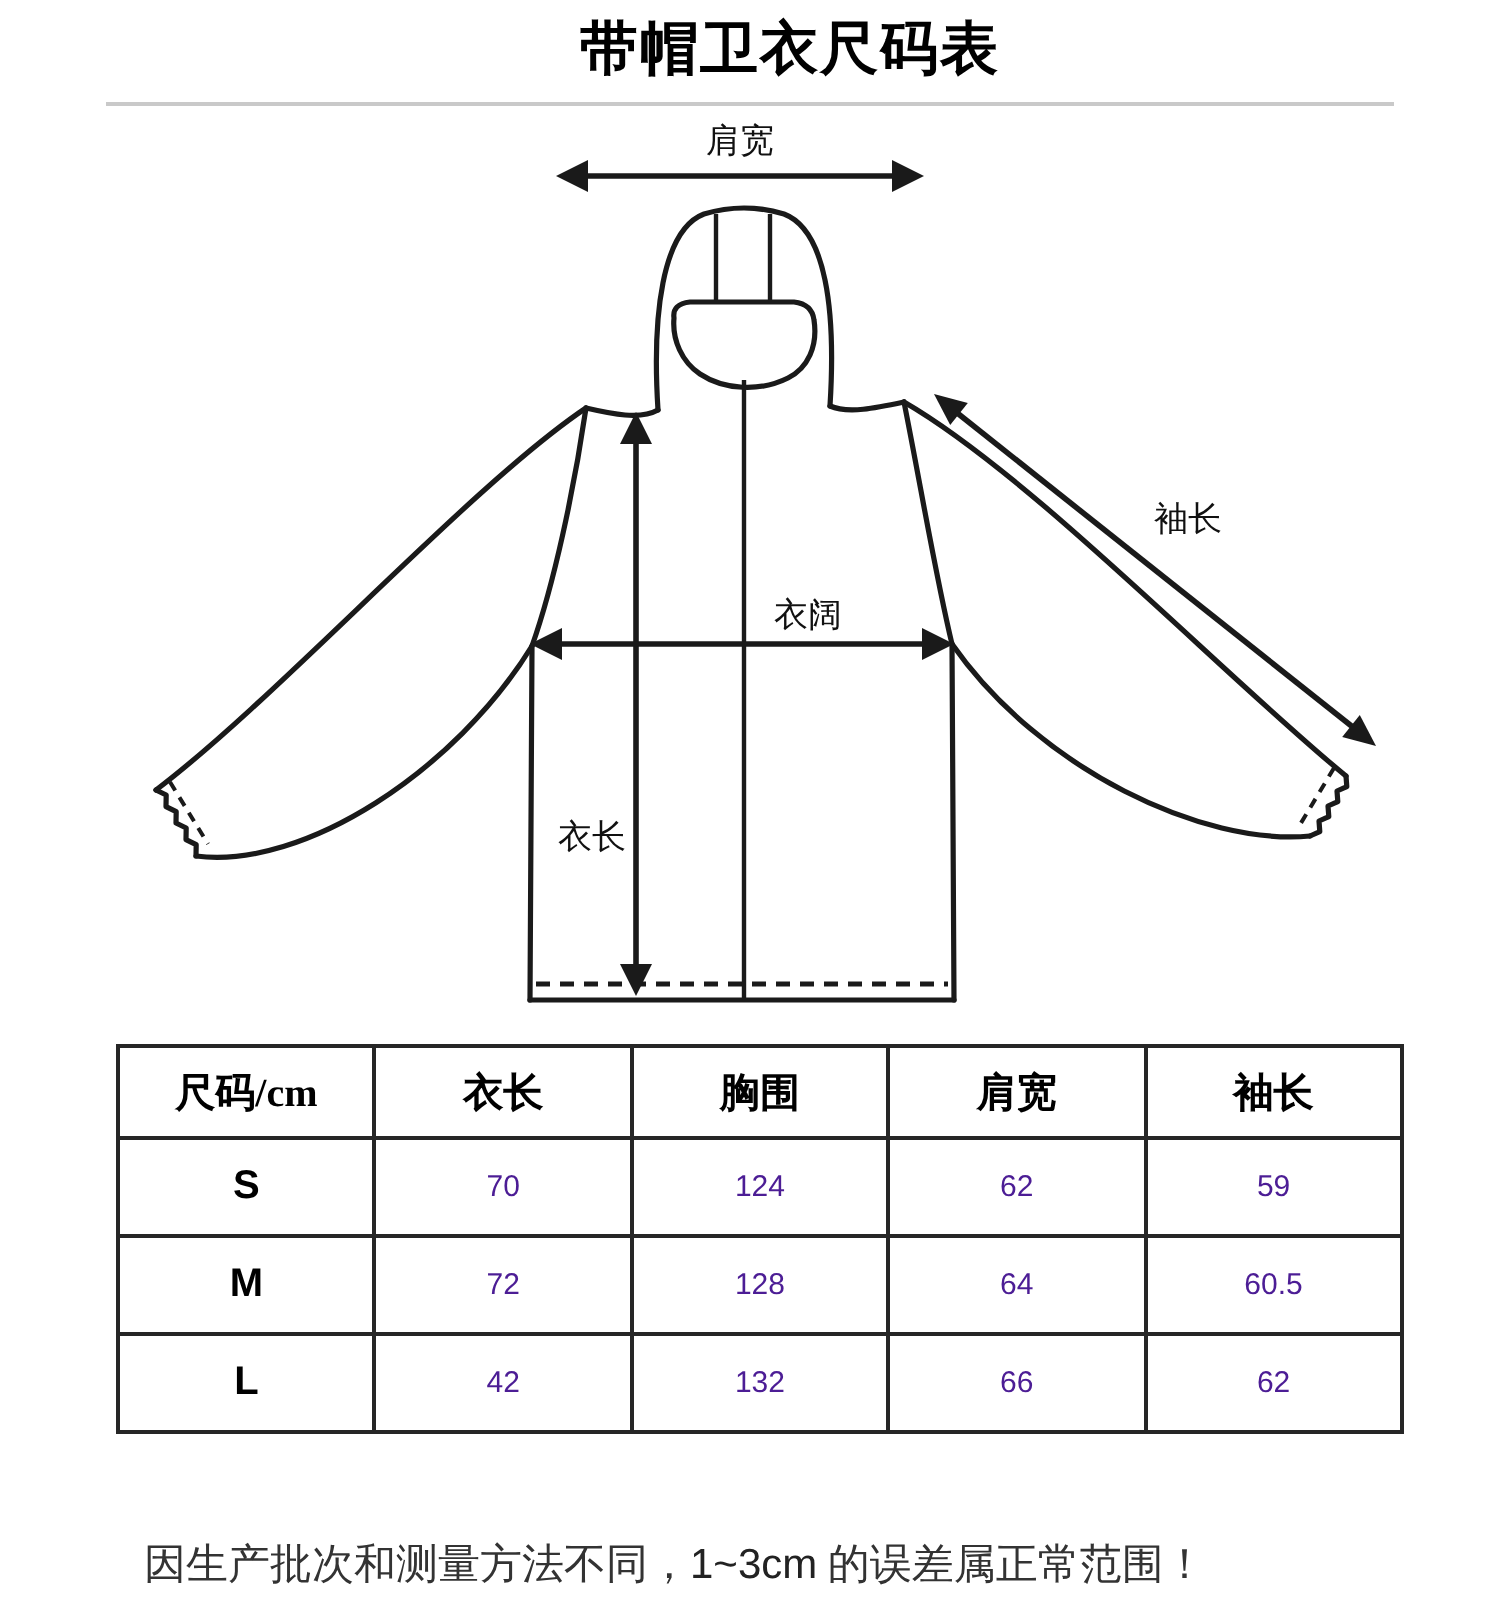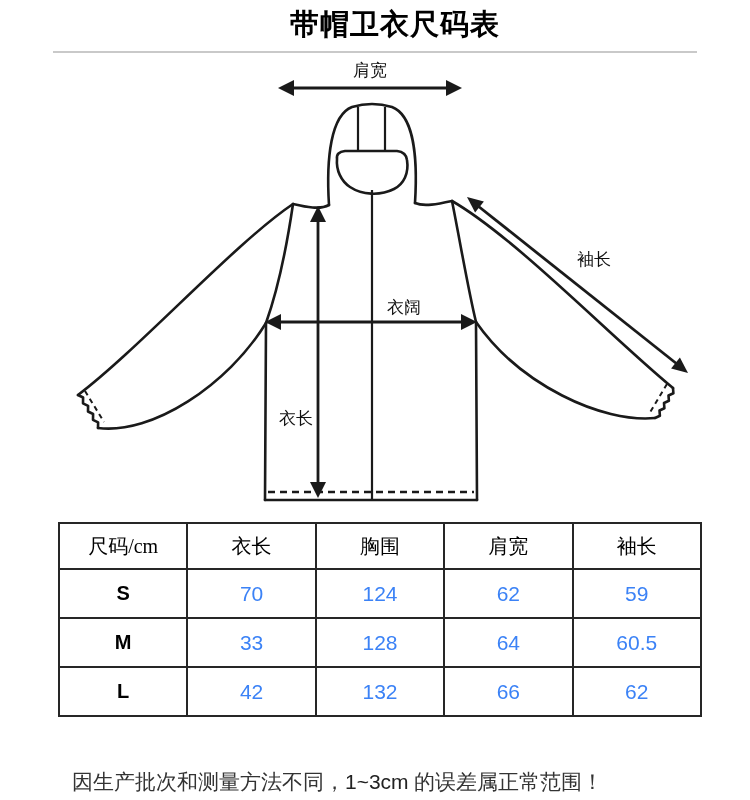--- a/index.html
+++ b/index.html
@@ -14,23 +14,23 @@
   .seam{fill:none;stroke:#1a1a1a;stroke-width:2.2;}
   .dashed{fill:none;stroke:#1a1a1a;stroke-width:2.4;stroke-dasharray:7 5;}
   .cuffdash{fill:none;stroke:#1a1a1a;stroke-width:2;stroke-dasharray:5 4;}
   .arrowline{stroke:#1a1a1a;stroke-width:2.8;}
   .arrowhead{fill:#1a1a1a;stroke:none;}
   .dlabel{font-family:"Liberation Sans",sans-serif;font-size:17px;fill:#111;}
   table.sizes{position:absolute;top:522px;left:58px;width:644px;border-collapse:collapse;
               table-layout:fixed;}
   table.sizes td,table.sizes th{border:2px solid #262626;text-align:center;vertical-align:middle;
               padding:0;}
-  table.sizes th{height:44px;font-size:20px;font-weight:normal;color:#000;
+  table.sizes th{height:44px;font-size:20px;font-weight:bold;color:#000;
               font-family:"Liberation Serif",serif;}
-  table.sizes td{height:47px;font-size:21px;color:#3b82f6;font-family:"Liberation Sans",sans-serif;}
+  table.sizes td{height:47px;font-size:15px;color:#4c1d95;font-family:"Liberation Sans",sans-serif;}
   table.sizes td.size{font-weight:bold;font-size:20px;color:#000;}
   .note{position:absolute;top:768px;left:72px;font-size:21px;color:#333;
         font-family:"Liberation Serif",serif;white-space:nowrap;}
   .note .num{font-family:"Liberation Sans",sans-serif;color:#222;}
 </style>
 </head>
 <body>
 
 <div id="page">
 
@@ -114,21 +114,21 @@
     </tr>
     <tr>
       <td class="size">S</td>
       <td>70</td>
       <td>124</td>
       <td>62</td>
       <td>59</td>
     </tr>
     <tr>
       <td class="size">M</td>
-      <td>33</td>
+      <td>72</td>
       <td>128</td>
       <td>64</td>
       <td>60.5</td>
     </tr>
     <tr>
       <td class="size">L</td>
       <td>42</td>
       <td>132</td>
       <td>66</td>
       <td>62</td>

